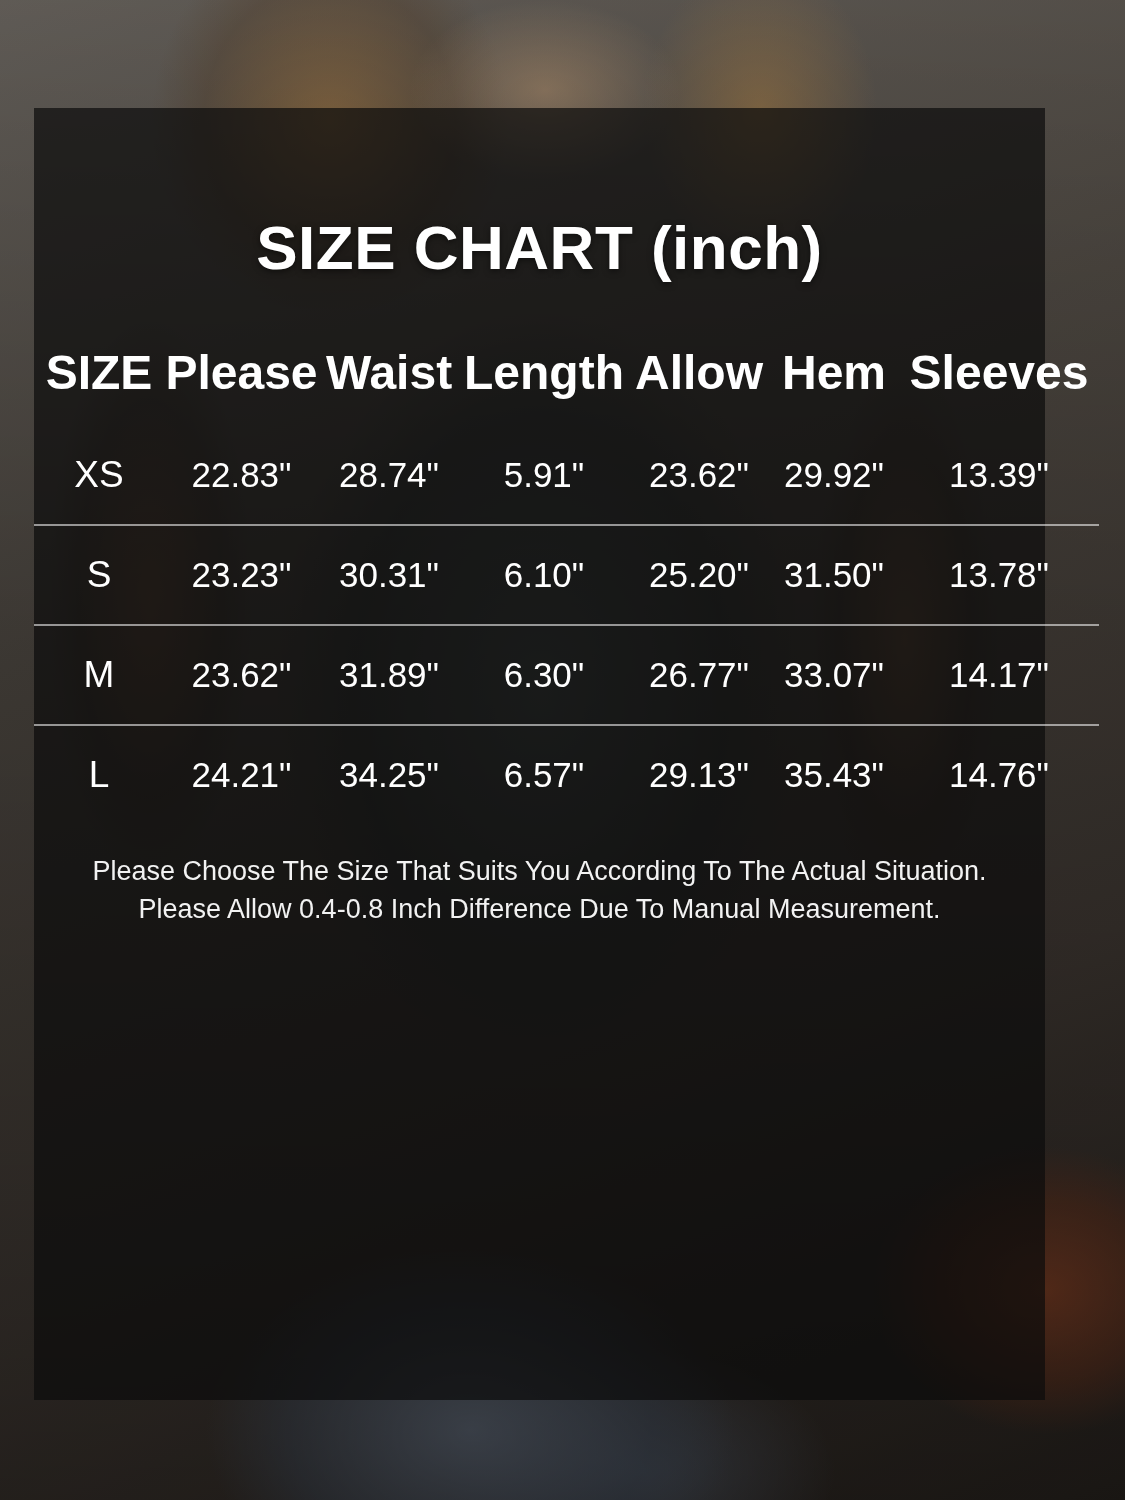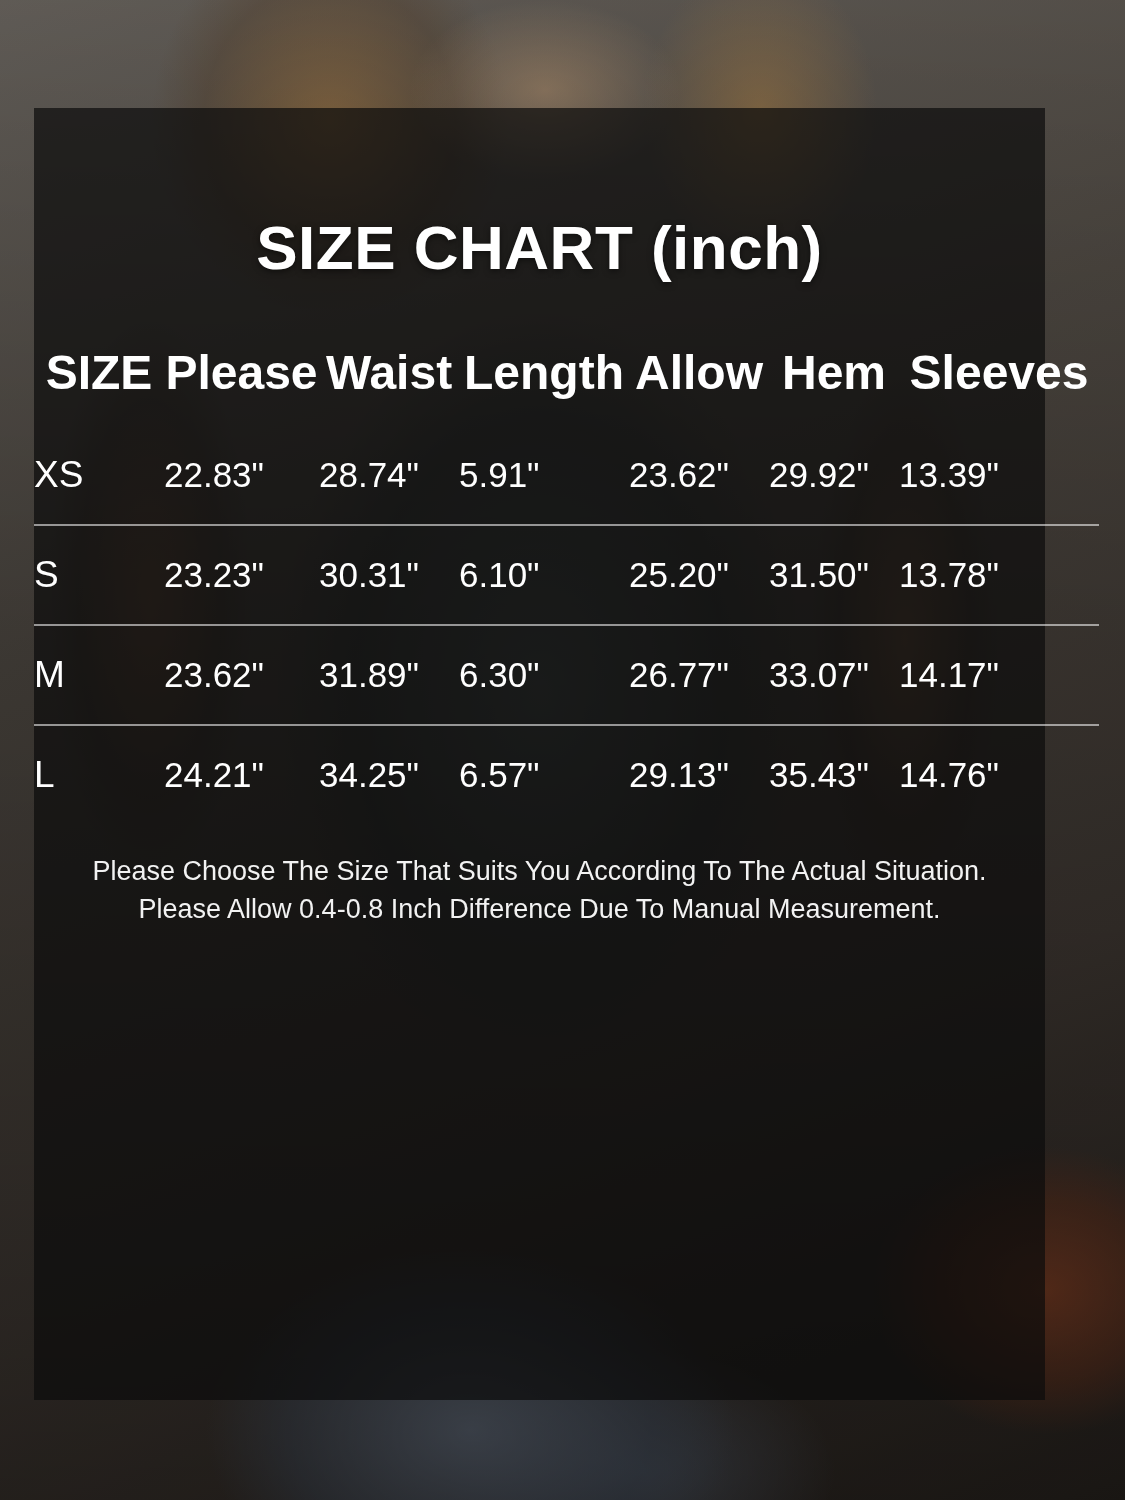--- a/index.html
+++ b/index.html
@@ -84,20 +84,21 @@
     font-weight: bold;
     padding: 4px 0 26px 0;
     text-align: center;
     white-space: nowrap;
   }
 
   table.size-table td {
     font-size: 35px;
     font-weight: normal;
     padding: 28px 0 28px 0;
+    text-align: center;
     white-space: nowrap;
     margin-left: 44px;
   }
 
   table.size-table td.sizecell {
     font-size: 37px;
     font-weight: normal;
   }
 
   table.size-table tbody tr + tr {

